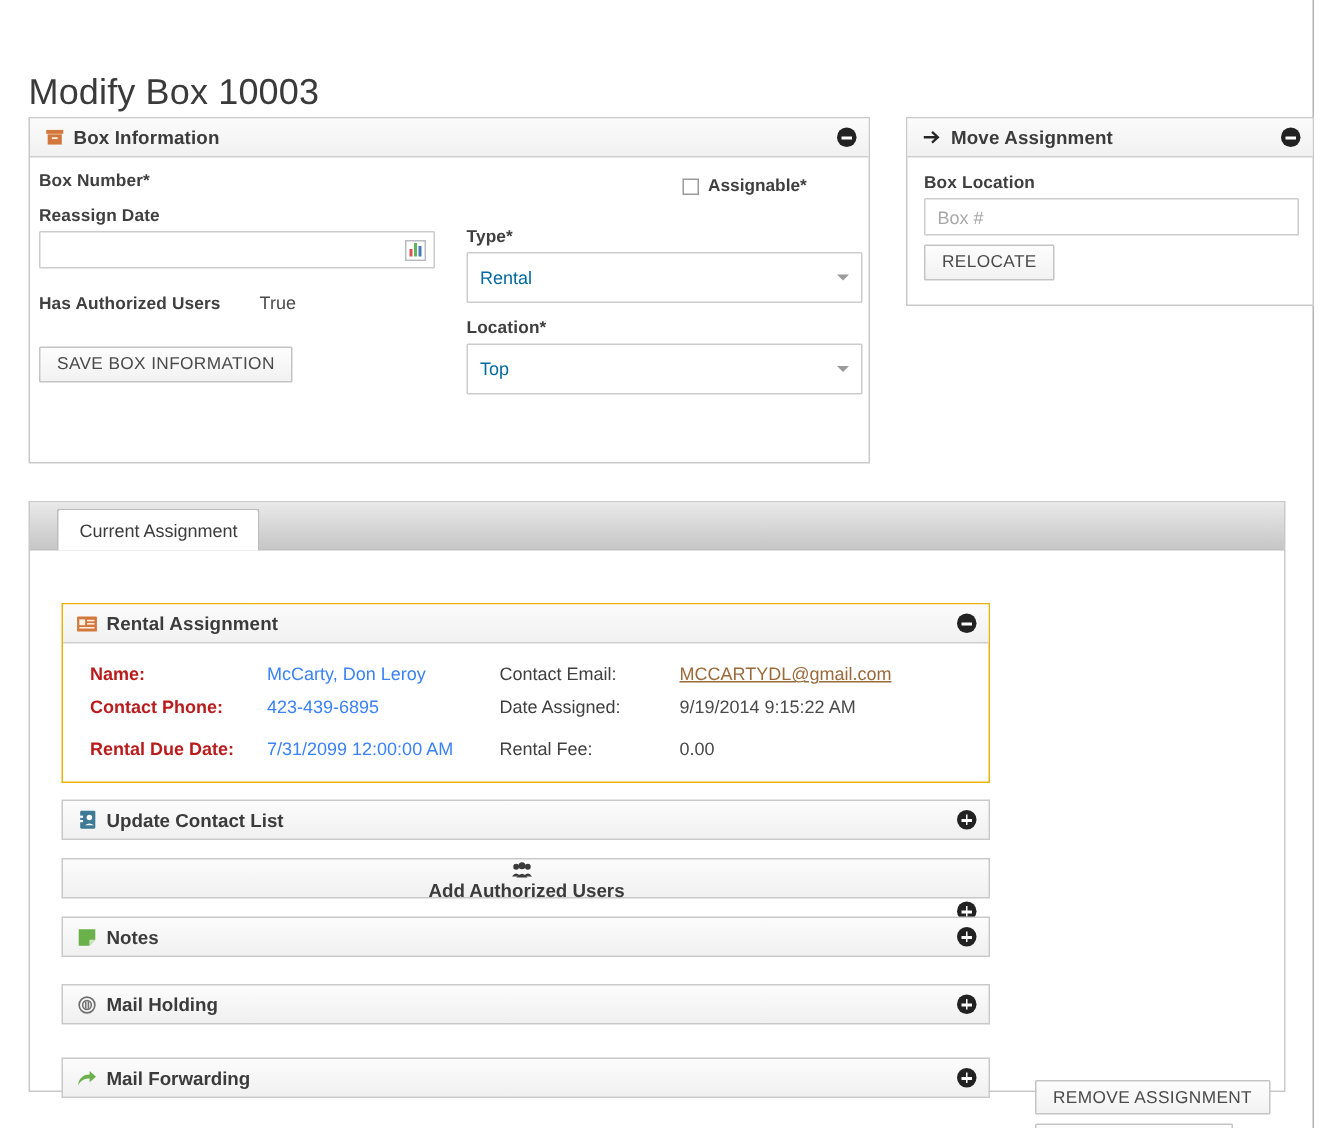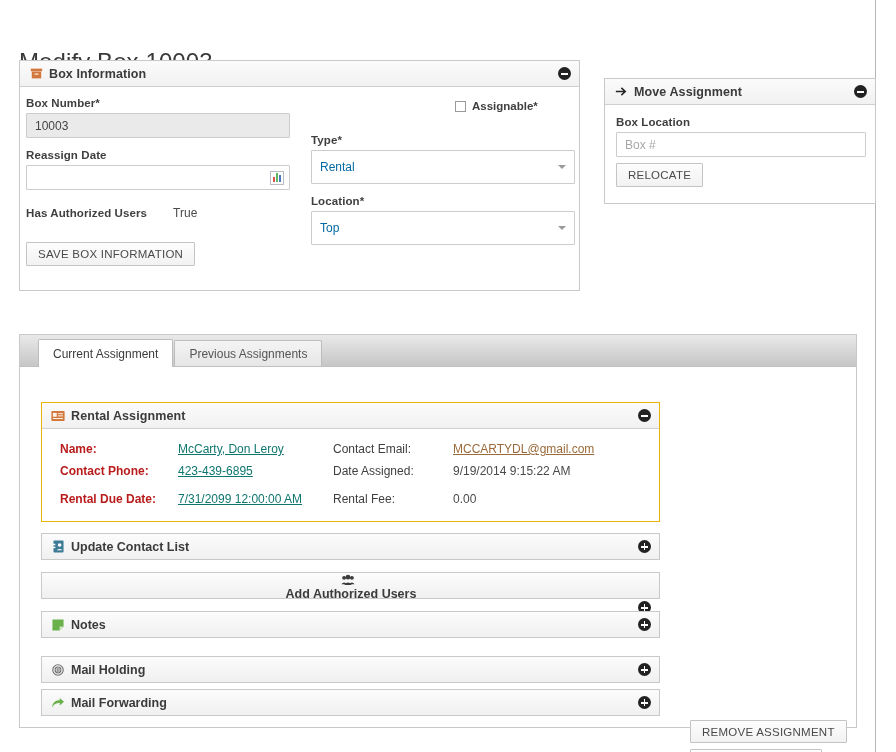--- a/index.html
+++ b/index.html
@@ -256,21 +256,21 @@
     width: 100%;
     border-collapse: collapse;
     font-size: 12px;
   }
   .kv-table td {
     padding: 4px 0 4px 0;
     vertical-align: top;
     white-space: nowrap;
   }
   .kv-k { font-weight: bold; color: #b91c1c; width: 118px; padding-left: 8px !important; }
-  .kv-v { color: #0f766e; width: 155px; text-decoration: underline; }
+  .kv-v { color: #3b82f6; width: 155px; }
   .kv-k2 { font-weight: normal; color: #3f3f3f; width: 120px; }
   .kv-v2 { color: #4a4a4a; }
   .kv-table td.spacer-row { height: 6px; padding: 0; }
   a.email {
     color: #9b6a3a;
     text-decoration: underline;
   }
 
   
   .acc {
@@ -301,43 +301,40 @@
   }
   #side-actions .btn { height: 23px; }
 </style>
 </head>
 <body>
 
 <div id="page-frame">
 
   <h1 id="page-title">Modify Box 10003</h1>
 
-  <div class="panel" style="left:19px; top:60px; width:561px; height:231px;">
+  <div class="panel" style="left:19px; top:78px; width:561px; height:231px;">
 
     <div class="panel-head">
       <span class="hicon">
         <svg width="13" height="13" viewBox="0 0 16 16">
           <rect x="1" y="2" width="14" height="3.2" fill="#d2783c"></rect>
           <rect x="2.2" y="5.6" width="11.6" height="8.4" fill="#d2783c"></rect>
           <rect x="5.6" y="8" width="4.8" height="1.5" fill="#fdf0e6"></rect>
         </svg>
       </span>
       <span class="ptitle">Box Information</span>
       <span class="toggle">
         <span class="circ"></span>
       </span>
     </div>
 
     <div class="panel-body" style="padding:14px 14px 0 14px; position:relative;">
 
       <div style="position:absolute; left:6px; top:10px; width:268px;">
         <label class="fl">Box Number*</label>
-        <div class="inp readonly" style="width:264px;">
-          <span>10003</span>
-        </div>
 
         <label class="fl" style="margin-top:11px;">Reassign Date</label>
         <div class="inp" style="width:264px; position:relative;">
           <span></span>
           <span class="calico">
               <i></i>
               <i></i>
               <i></i>
             </span>
         </div>
@@ -397,23 +394,20 @@
         <span class="btn">RELOCATE</span>
       </div>
     </div>
   </div>
 
   <div id="tabs-panel">
 
     <div id="tabstrip">
       <div class="tab active">
         <span>Current Assignment</span>
-      </div>
-      <div class="tab">
-        <span>Previous Assignments</span>
       </div>
     </div>
 
     <div id="assign-panel">
       <div class="panel-head">
         <span class="hicon">
           <svg width="14" height="12" viewBox="0 0 18 14">
             <rect x="0.5" y="0.5" width="17" height="13" rx="1" fill="#d2783c"></rect>
             <rect x="2.4" y="3" width="5" height="5" fill="#fdf0e6"></rect>
             <rect x="9" y="3.4" width="6.4" height="1.3" fill="#fdf0e6"></rect>
@@ -504,21 +498,21 @@
           <circle cx="7" cy="7" r="6.1" fill="none" stroke="#6f6f6f" stroke-width="1.3"></circle>
           <circle cx="7" cy="7" r="3.4" fill="none" stroke="#6f6f6f" stroke-width="1.2"></circle>
           <rect x="5.4" y="4.7" width="1.2" height="4.6" fill="#6f6f6f"></rect>
           <rect x="7.5" y="4.7" width="1.2" height="4.6" fill="#6f6f6f"></rect>
         </svg>
       </span>
       <span class="ptitle">Mail Holding</span>
       <span class="toggle"><span class="circ plus"></span></span>
     </div>
 
-    <div class="acc" style="top:354px;">
+    <div class="acc" style="top:370px;">
       <span class="hicon">
         <svg width="14" height="12" viewBox="0 0 15 13">
           <path d="M1 11.5 C1.6 5.6 5.6 3.6 9.4 3.6 V1 L14 5.2 L9.4 9.2 V6.5 C5.8 6.5 3.2 7.6 1 11.5 Z" fill="#6ab14b"></path>
         </svg>
       </span>
       <span class="ptitle">Mail Forwarding</span>
       <span class="toggle"><span class="circ plus"></span></span>
     </div>
 
     <div id="side-actions">

